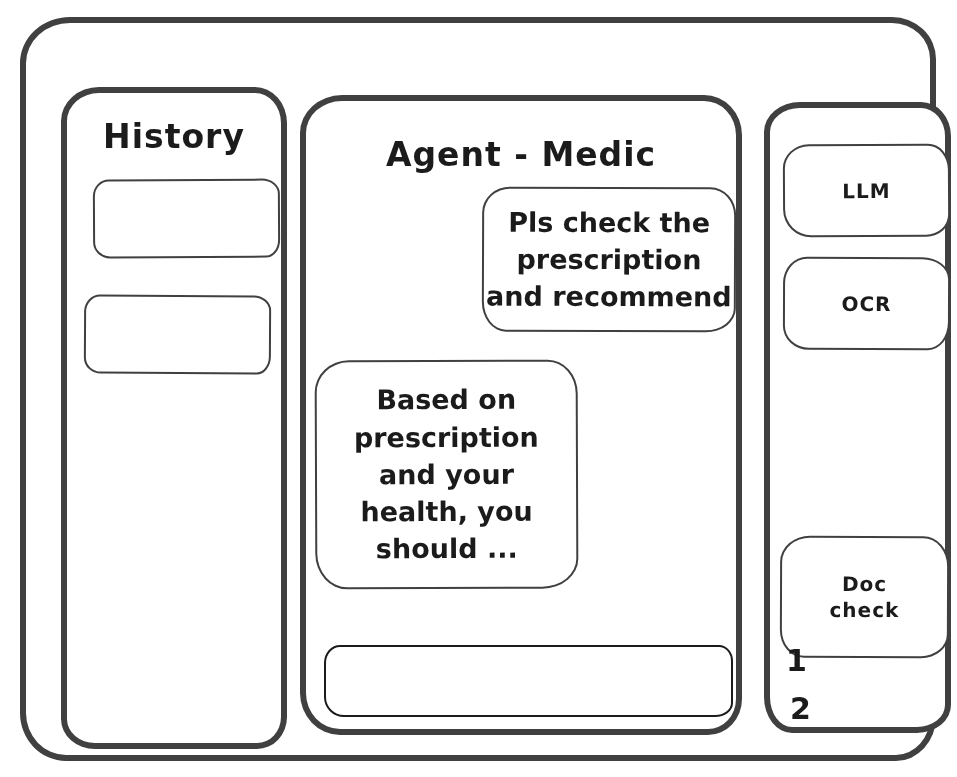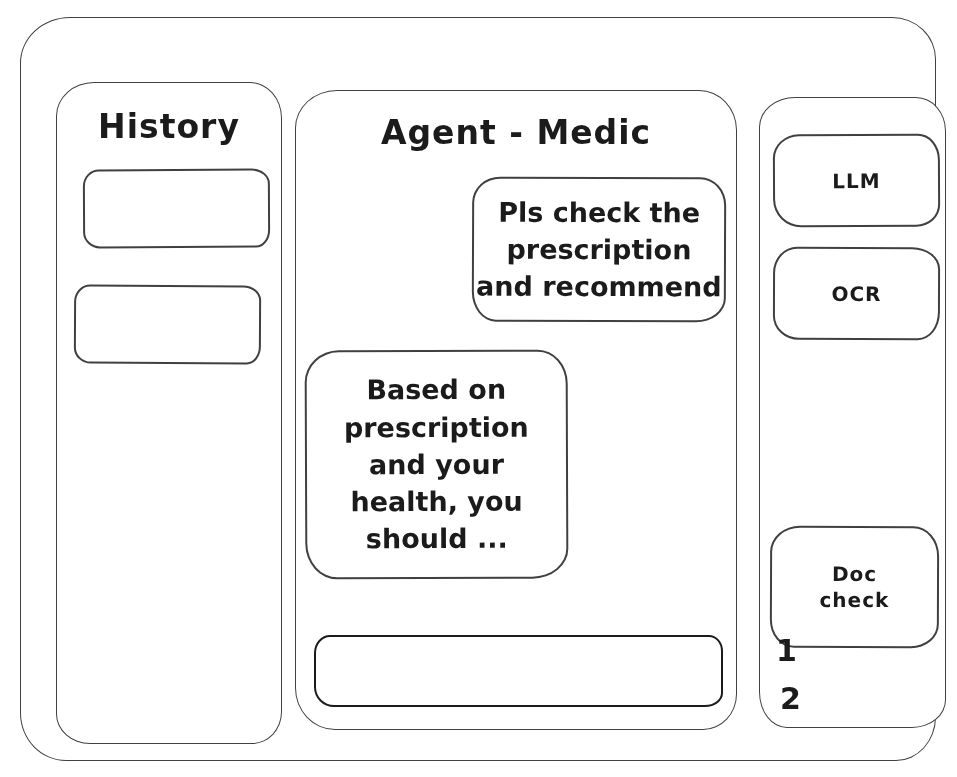--- a/index.html
+++ b/index.html
@@ -10,21 +10,21 @@
   .stage {
     position: relative;
     width: 957px;
     height: 777px;
     background: #ffffff;
     font-family: "DejaVu Sans", "Liberation Sans", sans-serif;
     color: #1b1b1b;
     overflow: hidden;
   }
   .sketch {
-    border: 1px solid #404040;
+    border: 6px solid #404040;
     background: #ffffff;
     box-sizing: border-box;
   }
   
   .frame {
     position: absolute;
     left: 20px; top: 17px;
     width: 916px; height: 744px;
     border-radius: 50px 44px 40px 46px / 46px 42px 44px 48px;
   }
@@ -51,21 +51,21 @@
   }
   .history-item-1 { left: 26px; top: 86px;  transform: rotate(-0.3deg); }
   .history-item-2 { left: 17px; top: 202px; transform: rotate(0.3deg); }
   
   .chat-panel {
     position: absolute;
     left: 274px; top: 72px;
     width: 442px; height: 640px;
     border-radius: 42px 38px 34px 40px / 38px 40px 36px 42px;
   }
-  .chat-title { margin-top: 22px; }
+  .chat-title { margin-top: 34px; }
   .bubble {
     position: absolute;
     display: flex;
     align-items: center;
     justify-content: center;
     text-align: center;
     font-size: 27px;
     font-weight: 600;
     line-height: 1.38;
     white-space: pre-line;

